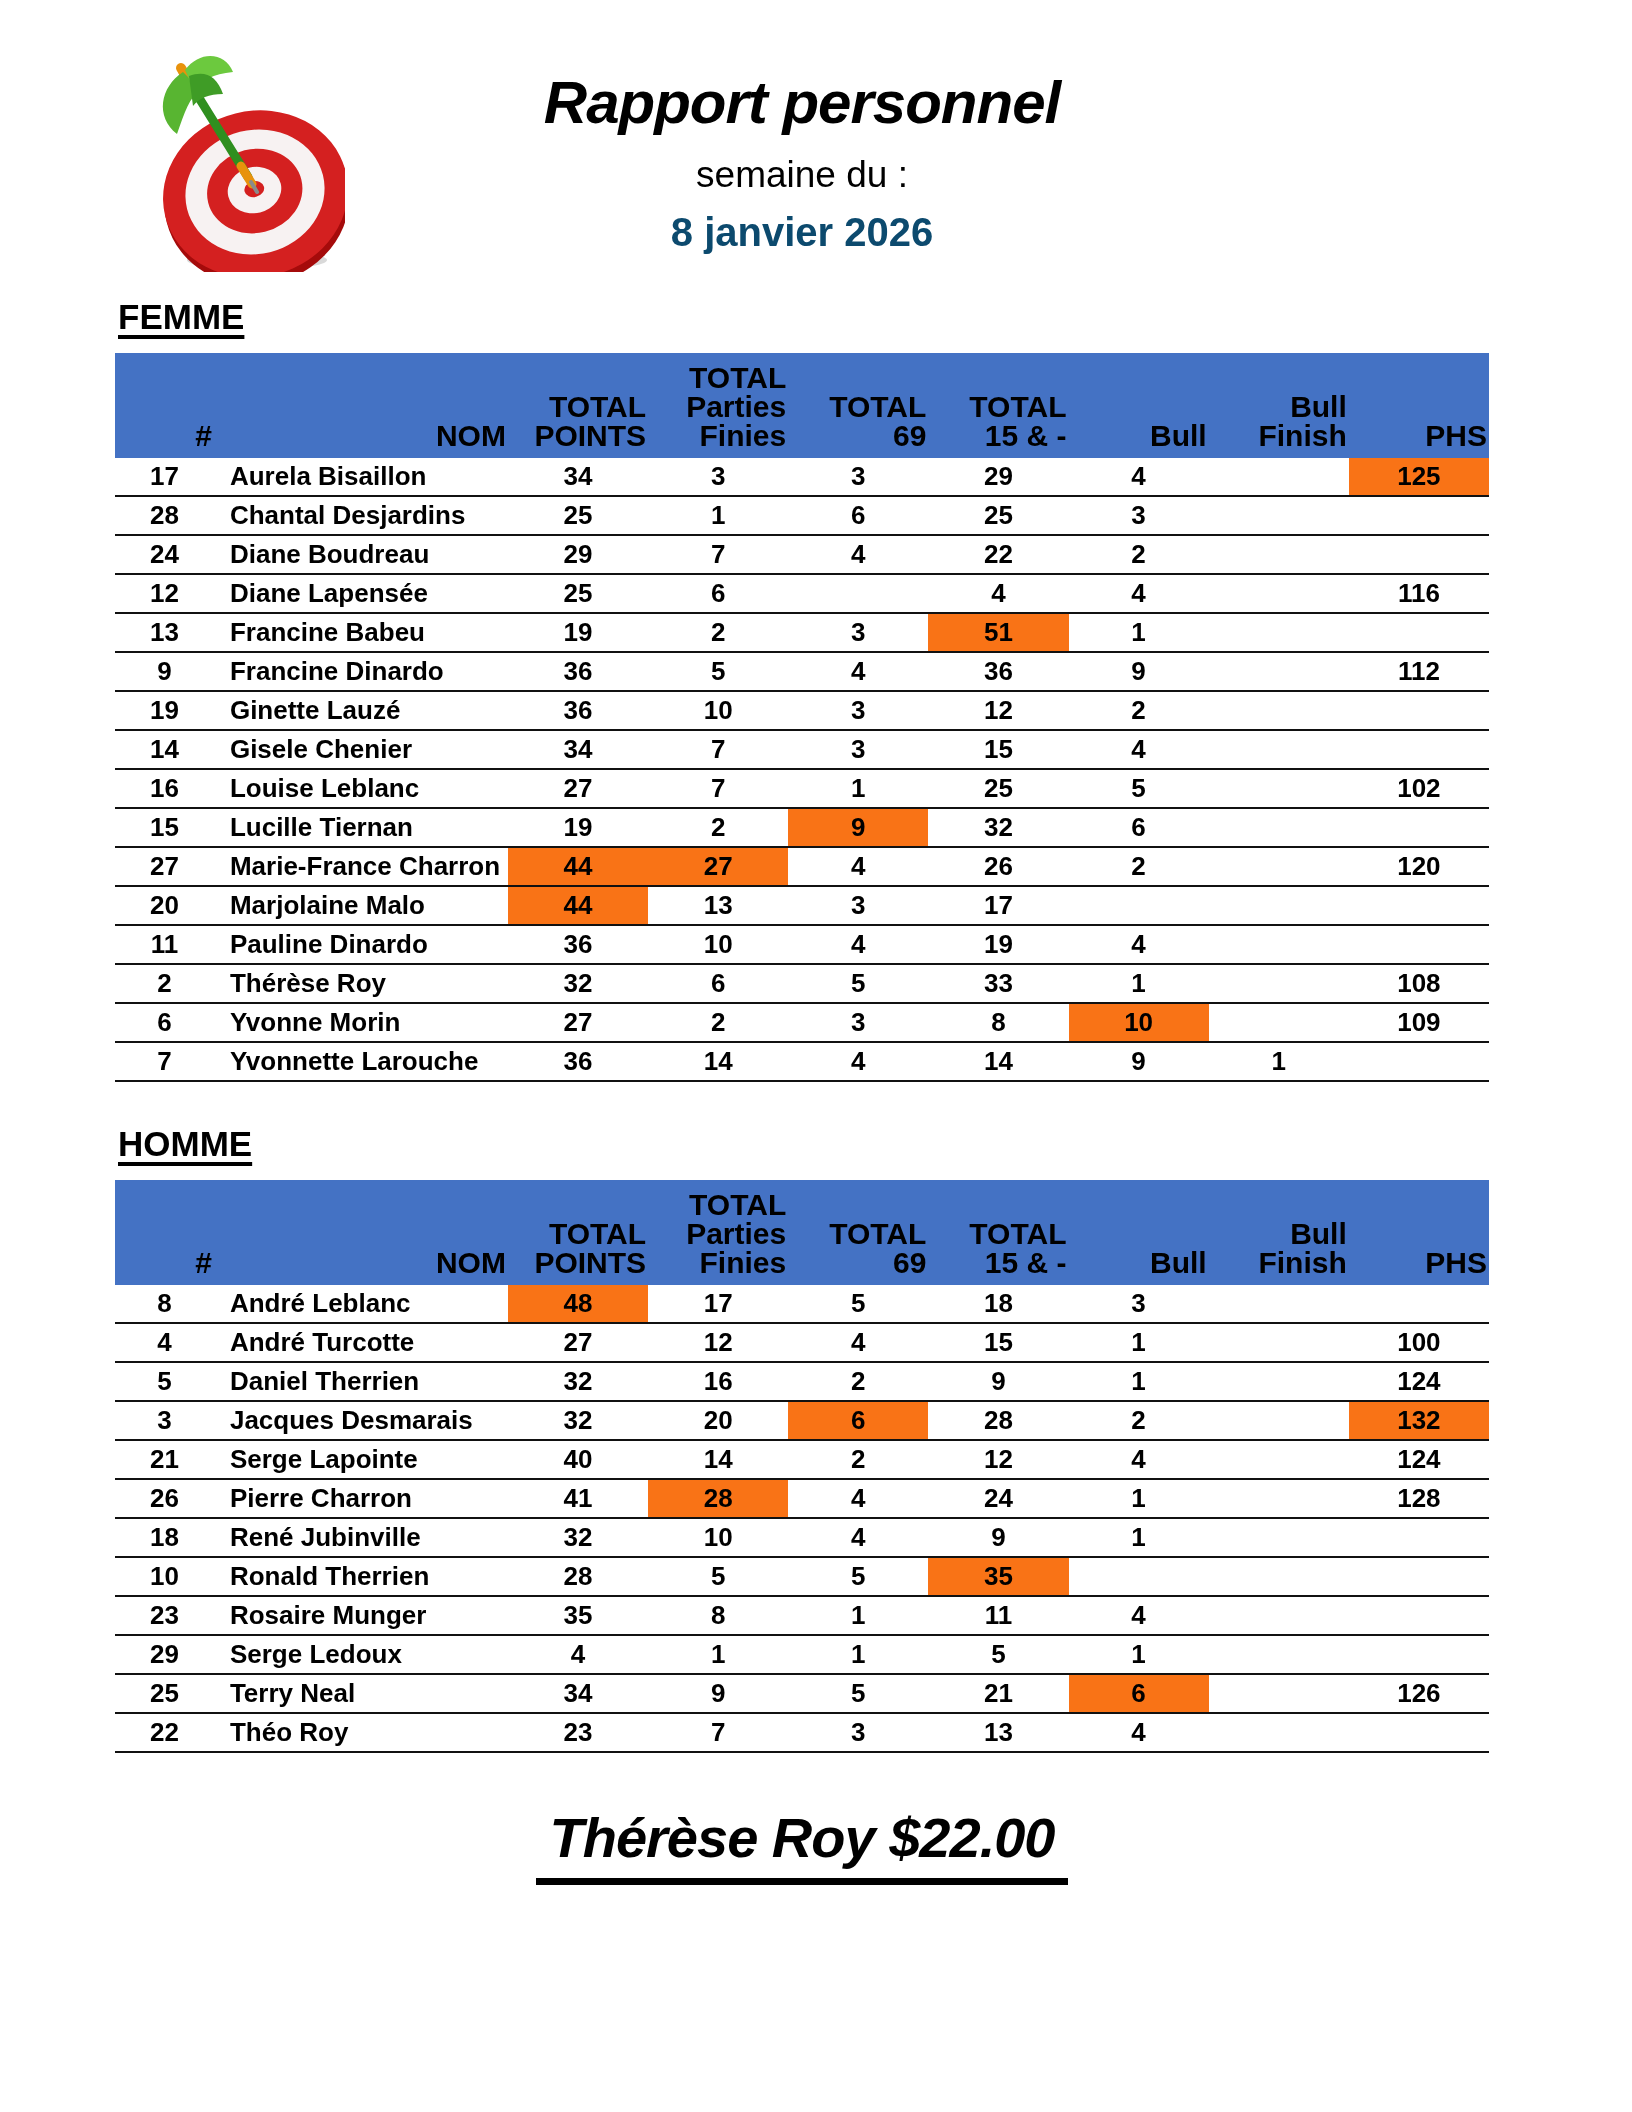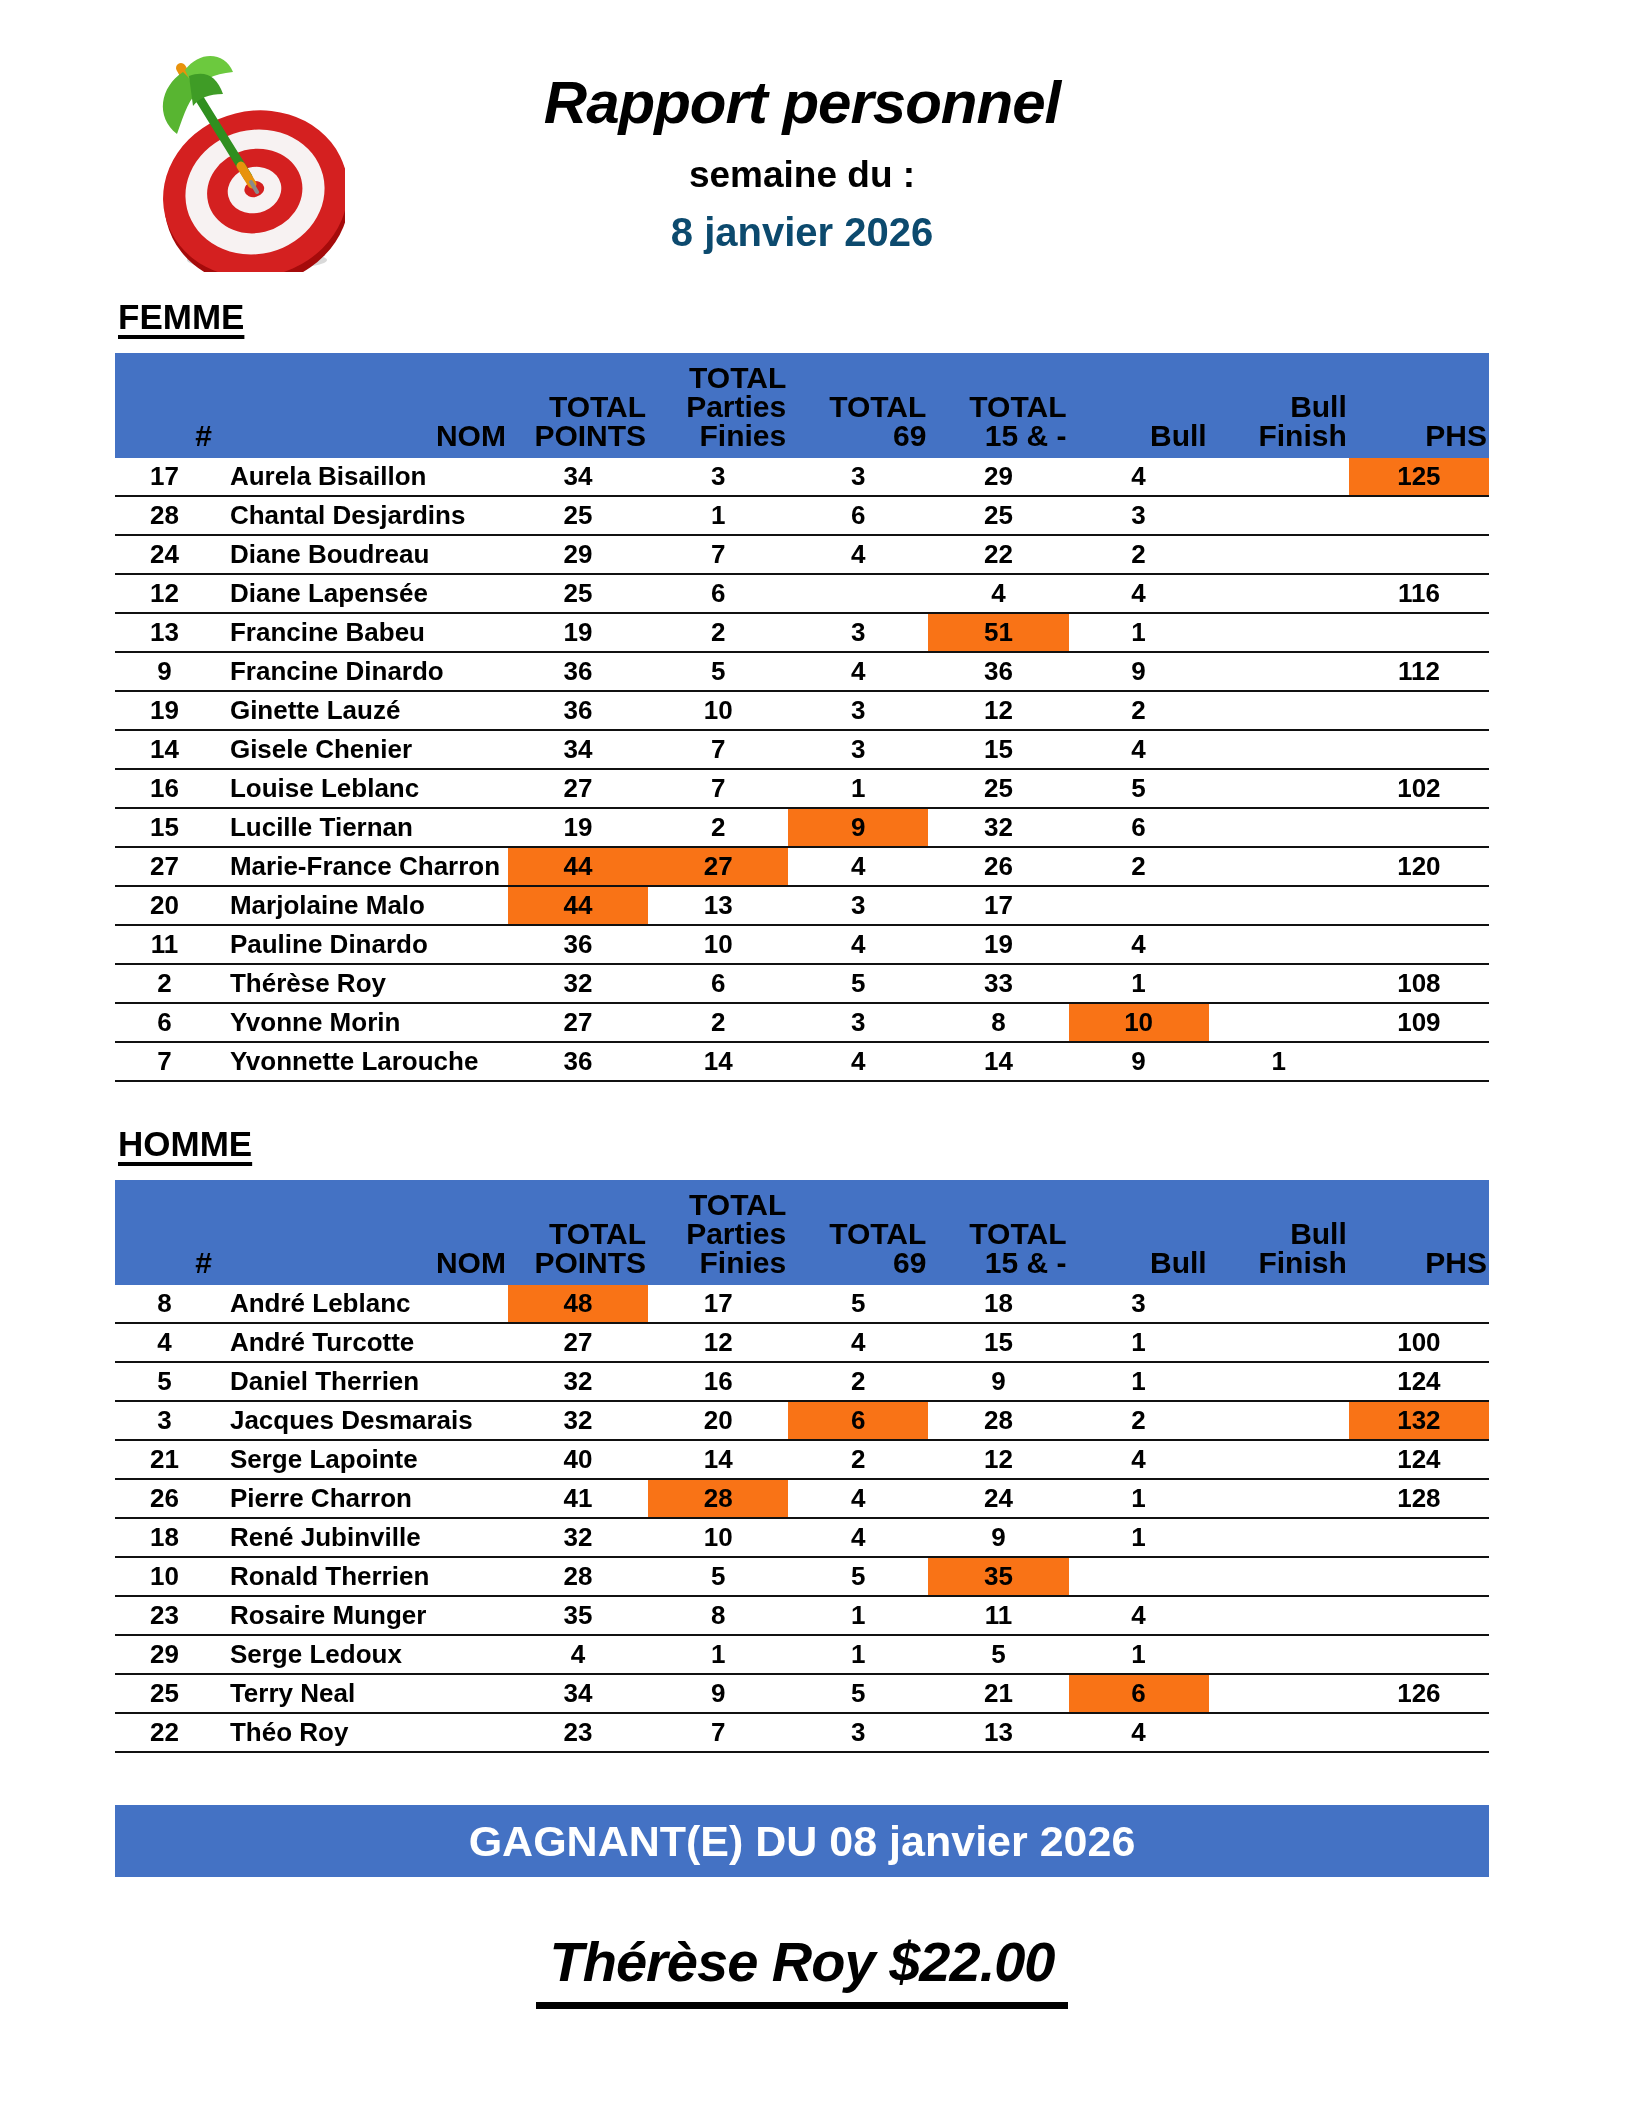--- a/index.html
+++ b/index.html
@@ -12,21 +12,21 @@
     overflow:hidden;
   }
   
   .dart-icon{position:absolute;left:105px;top:42px;width:240px;height:230px;}
   .title-block{width:1374px;margin-left:115px;text-align:center;}
   .report-title{
     margin:0;padding-top:71px;
     font-size:60px;font-weight:bold;font-style:italic;
     letter-spacing:-1px;line-height:1.05;
   }
-  .report-subtitle{margin-top:20px;font-size:37px;font-weight:bold;}
+  .report-subtitle{margin-top:20px;font-size:37px;font-weight:normal;}
   .report-date{margin-top:14px;font-size:40px;font-weight:bold;color:#0c4a6e;}
   
   .section-label{
     margin:42px 0 0 118px;
     font-size:35px;font-weight:bold;
     text-decoration:underline;
     text-decoration-thickness:4px;
     text-underline-offset:6px;
     display:inline-block;
   }
@@ -514,19 +514,18 @@
           <td>7</td>
           <td>3</td>
           <td>13</td>
           <td>4</td>
           <td></td>
           <td></td>
         </tr>
       </tbody>
   </table>
 
-  <div class="winner-banner">GAGNANT(E) DU 08 janvier 2026</div>
 
   <div class="winner-name-wrap">
     <span class="winner-name">Thérèse Roy $22.00</span>
   </div>
 
 </div>
 
 </body></html>

